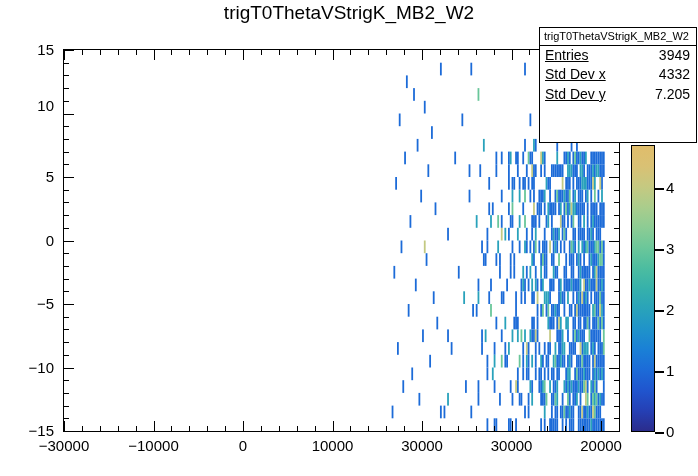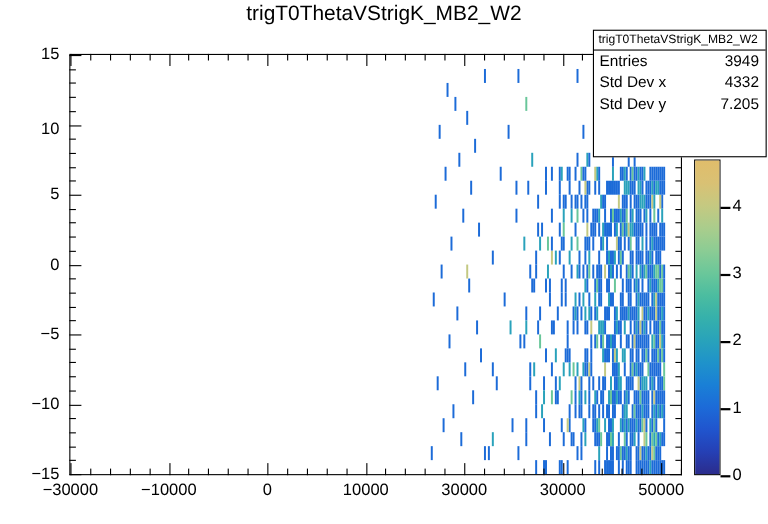--- a/index.html
+++ b/index.html
@@ -26,21 +26,21 @@
   .xlab{position:absolute;font-size:15px;line-height:15px;text-align:center;}
 
   
   #statbox{position:absolute;left:539px;top:27px;width:158px;height:116px;
            border:1px solid #000;background:#fff;box-sizing:border-box;}
   #stat-title{height:17px;border-bottom:1px solid #000;
               font-size:11px;line-height:17px;padding-left:4px;
               white-space:nowrap;overflow:hidden;}
   .statrow{display:flex;justify-content:space-between;
            font-size:14px;line-height:19.4px;padding:0 6px 0 5px;}
-  .statrow .k{white-space:nowrap;}
+  .statrow .k{white-space:nowrap;text-decoration:underline;}
   .statrow .v{white-space:nowrap;}
 
   
   #palette{position:absolute;left:631px;top:145px;width:24px;height:287px;
            border:1px solid #000;box-sizing:border-box;}
   #palette-grad{position:absolute;left:0;top:0;width:100%;height:100%;}
   .ztick{position:absolute;background:#000;height:2px;width:9px;left:655px;}
   .zlab{position:absolute;left:666px;font-size:15px;line-height:15px;}
 </style>
 </head>
@@ -994,35 +994,35 @@
       <div class="tickline" style="left: 614px; top: 88px; width: 6px; height: 1px;"></div>
       <div class="tickline" style="left: 63px; top: 75px; width: 6px; height: 1px;"></div>
       <div class="tickline" style="left: 614px; top: 75px; width: 6px; height: 1px;"></div>
       <div class="tickline" style="left: 63px; top: 63px; width: 6px; height: 1px;"></div>
       <div class="tickline" style="left: 614px; top: 63px; width: 6px; height: 1px;"></div>
       <div class="tickline" style="left: 63px; top: 50px; width: 11px; height: 1px;"></div>
       <div class="tickline" style="left: 609px; top: 50px; width: 11px; height: 1px;"></div>
     </div>
   <div id="ylabels">
       <div class="ylab" style="top: 42px; left: 0px;">15</div>
-      <div class="ylab" style="top: 110px; left: 0px;">10</div>
+      <div class="ylab" style="top: 98px; left: 0px;">10</div>
       <div class="ylab" style="top: 169px; left: 0px;">5</div>
       <div class="ylab" style="top: 232.5px; left: 0px;">0</div>
       <div class="ylab" style="top: 296px; left: 0px;">−5</div>
       <div class="ylab" style="top: 359.5px; left: 0px;">−10</div>
       <div class="ylab" style="top: 423px; left: 0px;">−15</div>
     </div>
   <div id="xlabels">
       <div class="xlab" style="left: 14px; width: 100px; top: 438px;">−30000</div>
       <div class="xlab" style="left: 103.516px; width: 100px; top: 438px;">−10000</div>
       <div class="xlab" style="left: 193.032px; width: 100px; top: 438px;">0</div>
       <div class="xlab" style="left: 282.548px; width: 100px; top: 438px;">10000</div>
       <div class="xlab" style="left: 372.065px; width: 100px; top: 438px;">30000</div>
       <div class="xlab" style="left: 461.581px; width: 100px; top: 438px;">30000</div>
-      <div class="xlab" style="left: 551.097px; width: 100px; top: 438px;">50000</div>
+      <div class="xlab" style="left: 551.097px; width: 100px; top: 438px;">20000</div>
     </div>
 
   <div id="statbox">
     <div id="stat-title">trigT0ThetaVStrigK_MB2_W2</div>
     <div id="stat-rows">
         <div class="statrow">
           <span class="k">Entries</span>
           <span class="v">3949</span>
         </div>
         <div class="statrow">

